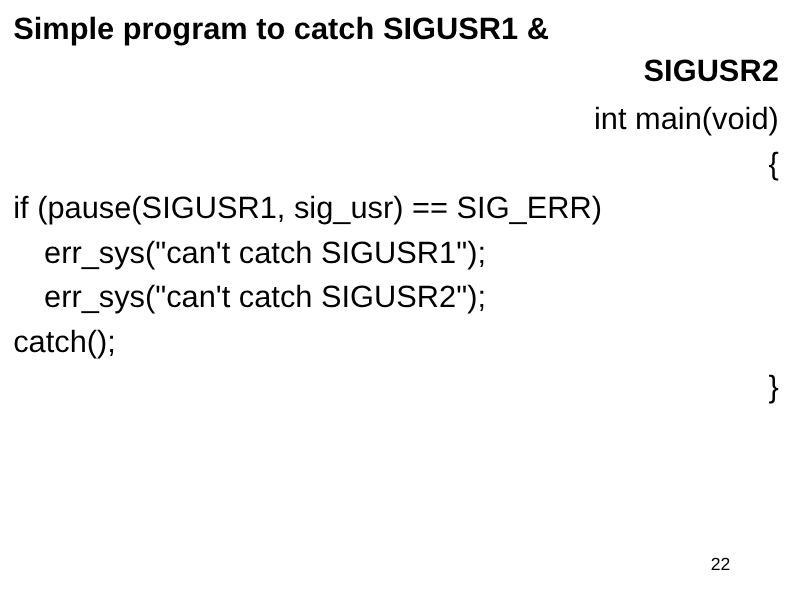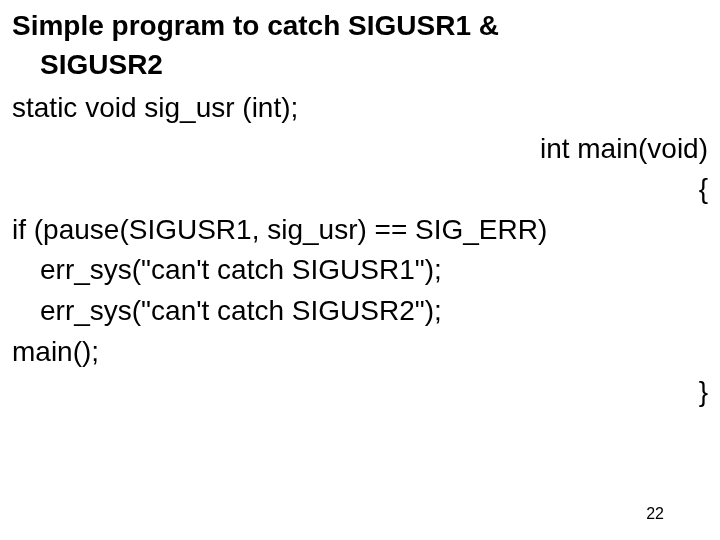--- a/index.html
+++ b/index.html
@@ -1,38 +1,37 @@
 <!DOCTYPE html>
 <html><head>
 <meta charset="utf-8">
 <style>
   * { margin: 0; padding: 0; box-sizing: border-box; }
   html, body { width: 720px; height: 540px; background: #fff; font-family: Arial, Helvetica, sans-serif; color: #000; }
   .slide { position: relative; width: 720px; height: 537px; padding: 8px 12px 0 12px; }
   .title { font-size: 28px; font-weight: bold; line-height: 1.25; margin-bottom: 4px; }
-  .title-indent { padding-left: 28px; font-size: 28px; font-weight: bold; line-height: 1.25; margin-bottom: 6px; }
+  .title-indent { padding-left: 28px; font-size: 28px; font-weight: bold; line-height: 1.25; margin-bottom: 6px; text-align: right; }
   .line  { font-size: 28px; line-height: 1.45; white-space: pre; }
   .ind0 { padding-left: 0; }
   .ind1 { padding-left: 10px; text-align: right; }
   .ind2 { padding-left: 28px; }
   .footer-center { position: absolute; left: 0; right: 0; bottom: 14px; text-align: center; font-size: 14px; }
   .footer-right  { position: absolute; right: 56px; bottom: 14px; font-size: 16px; }
 </style>
 </head>
 <body>
 
 <div class="slide">
   <div class="title">Simple program to catch  SIGUSR1 &amp;</div>
   <div class="title-indent">SIGUSR2</div>
 
   <div id="code-block">
-      <div class="line ind0">static void sig_usr (int);</div>
       <div class="line ind1">int main(void)</div>
       <div class="line ind1">{</div>
       <div class="line ind0">if (pause(SIGUSR1, sig_usr) == SIG_ERR)</div>
       <div class="line ind2">err_sys("can't catch SIGUSR1");</div>
       <div class="line ind2">err_sys("can't catch SIGUSR2");</div>
-      <div class="line ind0">main();</div>
+      <div class="line ind0">catch();</div>
       <div class="line ind1">}</div>
     </div>
 
   <div class="footer-right">22</div>
 </div>
 
 </body></html>

